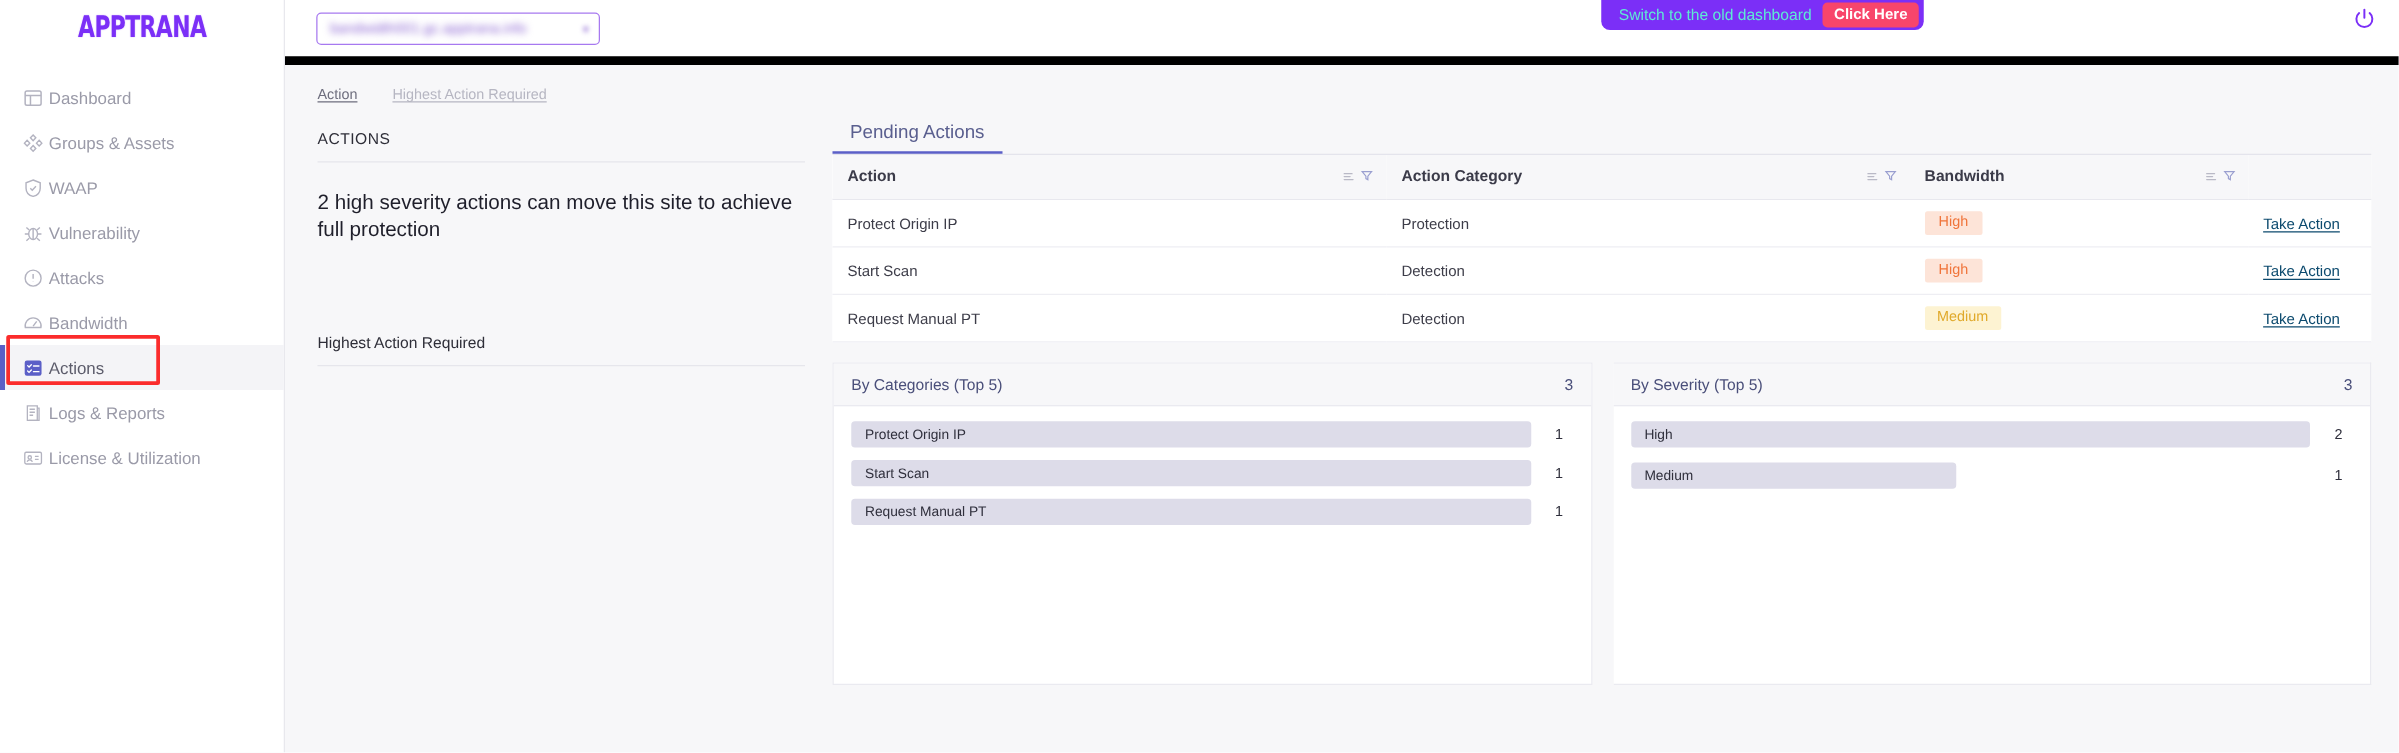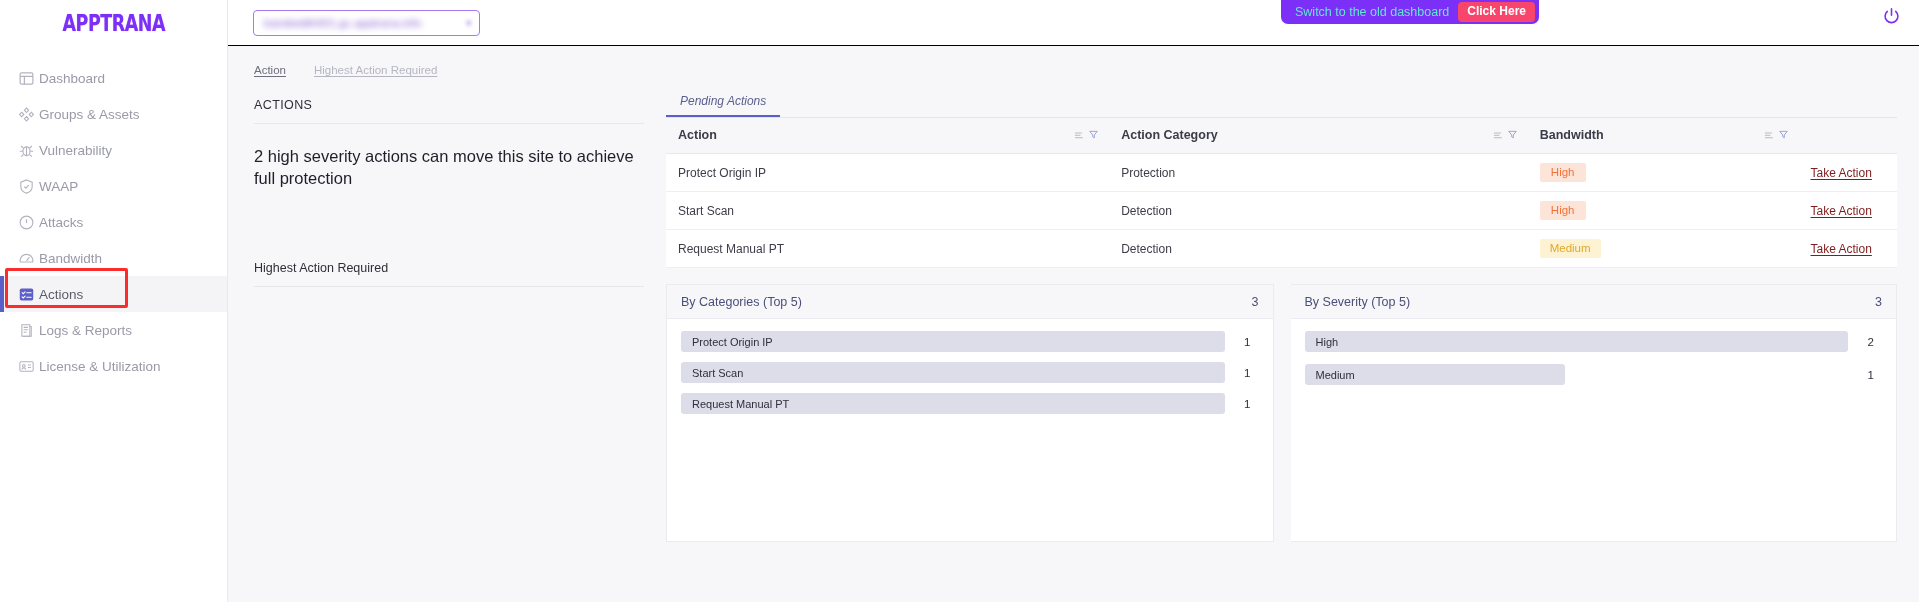--- a/index.html
+++ b/index.html
@@ -117,21 +117,21 @@
   .power-btn {
     position: absolute; right: 16px; top: 6px;
     width: 24px; height: 24px;
     display: flex; align-items: center; justify-content: center;
     cursor: pointer;
   }
 
   .content {
     flex: 1;
     background: #f7f7f9;
-    border-top: 1px solid #000000;
+    border-top: 7px solid #000000;
     padding: 0;
     position: relative;
     overflow: hidden;
   }
 
   .anchors {
     display: flex; gap: 28px;
     padding: 18px 0 0 26px;
   }
   .anchors a {
@@ -168,25 +168,24 @@
 
   
   .rightcol { flex: 1; min-width: 0; }
 
   .tabstrip {
     display: flex; align-items: flex-end;
     border-bottom: 1px solid #e4e4ec;
     height: 30px;
   }
   .tab {
-    font-size: 12px; color: #5a5f8f;
+    font-size: 15px; color: #5a5f8f;
     padding: 0 14px 7px 14px;
     border-bottom: 2px solid #5b5fc7;
     cursor: pointer;
-    font-style: italic;
   }
 
   table.ptable { width: 100%; border-collapse: collapse; background: #ffffff; }
   table.ptable thead th {
     background: #f7f7f9;
     font-size: 12.5px; font-weight: 600; color: #3b3b49;
     text-align: left;
     padding: 10px 0 11px 12px;
     border-bottom: 1px solid #e8e8ee;
     position: relative;
@@ -206,21 +205,21 @@
   .sev-badge {
     display: inline-block;
     min-width: 46px; text-align: center;
     font-size: 11.5px;
     padding: 3px 10px 4px;
     border-radius: 2px;
   }
   .sev-high { background: #fde4d8; color: #f0743a; }
   .sev-medium { background: #fdf3d2; color: #e0a92a; }
   .take-action {
-    color: #7f1d1d; font-size: 12px;
+    color: #0c4a6e; font-size: 12px;
     text-decoration: underline; text-underline-offset: 2px;
     cursor: pointer;
   }
 
   
   .cards { display: flex; gap: 17px; margin-top: 16px; }
   .card {
     flex: 1; min-width: 0;
     background: #ffffff;
     border: 1px solid #eaeaf0;
@@ -284,35 +283,35 @@
             <path d="M5.2 8.8 8.2 12l-3 3.2L2.2 12z"></path>
               <path d="M18.8 8.8 21.8 12l-3 3.2L15.8 12z"></path>
           </svg>
         </span>
         <span>Groups &amp; Assets</span>
       </div>
 
       <div class="nav-item">
         <span class="ico">
           <svg viewBox="0 0 24 24" width="17" height="17" fill="none" stroke="#b3b3c0" stroke-width="1.6">
+            <path d="M12 2.8 20 6v6c0 5-3.6 8.2-8 9.3C7.6 20.2 4 17 4 12V6z"></path>
+            <path d="M8.8 12.2l2.2 2.2 4.2-4.4"></path>
+          </svg>
+        </span>
+        <span>WAAP</span>
+      </div>
+
+      <div class="nav-item">
+        <span class="ico">
+          <svg viewBox="0 0 24 24" width="17" height="17" fill="none" stroke="#b3b3c0" stroke-width="1.6">
             <ellipse cx="12" cy="13" rx="5" ry="6.2"></ellipse>
               <path d="M7 13H2.6M21.4 13H17M7.6 8.4 4.4 5.6M16.4 8.4l3.2-2.8M7.6 17.8l-3.2 2.8M16.4 17.8l3.2 2.8M12 6.8V19.2"></path>
           </svg>
         </span>
         <span>Vulnerability</span>
-      </div>
-
-      <div class="nav-item">
-        <span class="ico">
-          <svg viewBox="0 0 24 24" width="17" height="17" fill="none" stroke="#b3b3c0" stroke-width="1.6">
-            <path d="M12 2.8 20 6v6c0 5-3.6 8.2-8 9.3C7.6 20.2 4 17 4 12V6z"></path>
-            <path d="M8.8 12.2l2.2 2.2 4.2-4.4"></path>
-          </svg>
-        </span>
-        <span>WAAP</span>
       </div>
 
       <div class="nav-item">
         <span class="ico">
           <svg viewBox="0 0 24 24" width="17" height="17" fill="none" stroke="#b3b3c0" stroke-width="1.6">
             <circle cx="12" cy="12" r="9"></circle>
               <path d="M12 7.4v5.2M12 16.2v.2"></path>
           </svg>
         </span>
         <span>Attacks</span>

